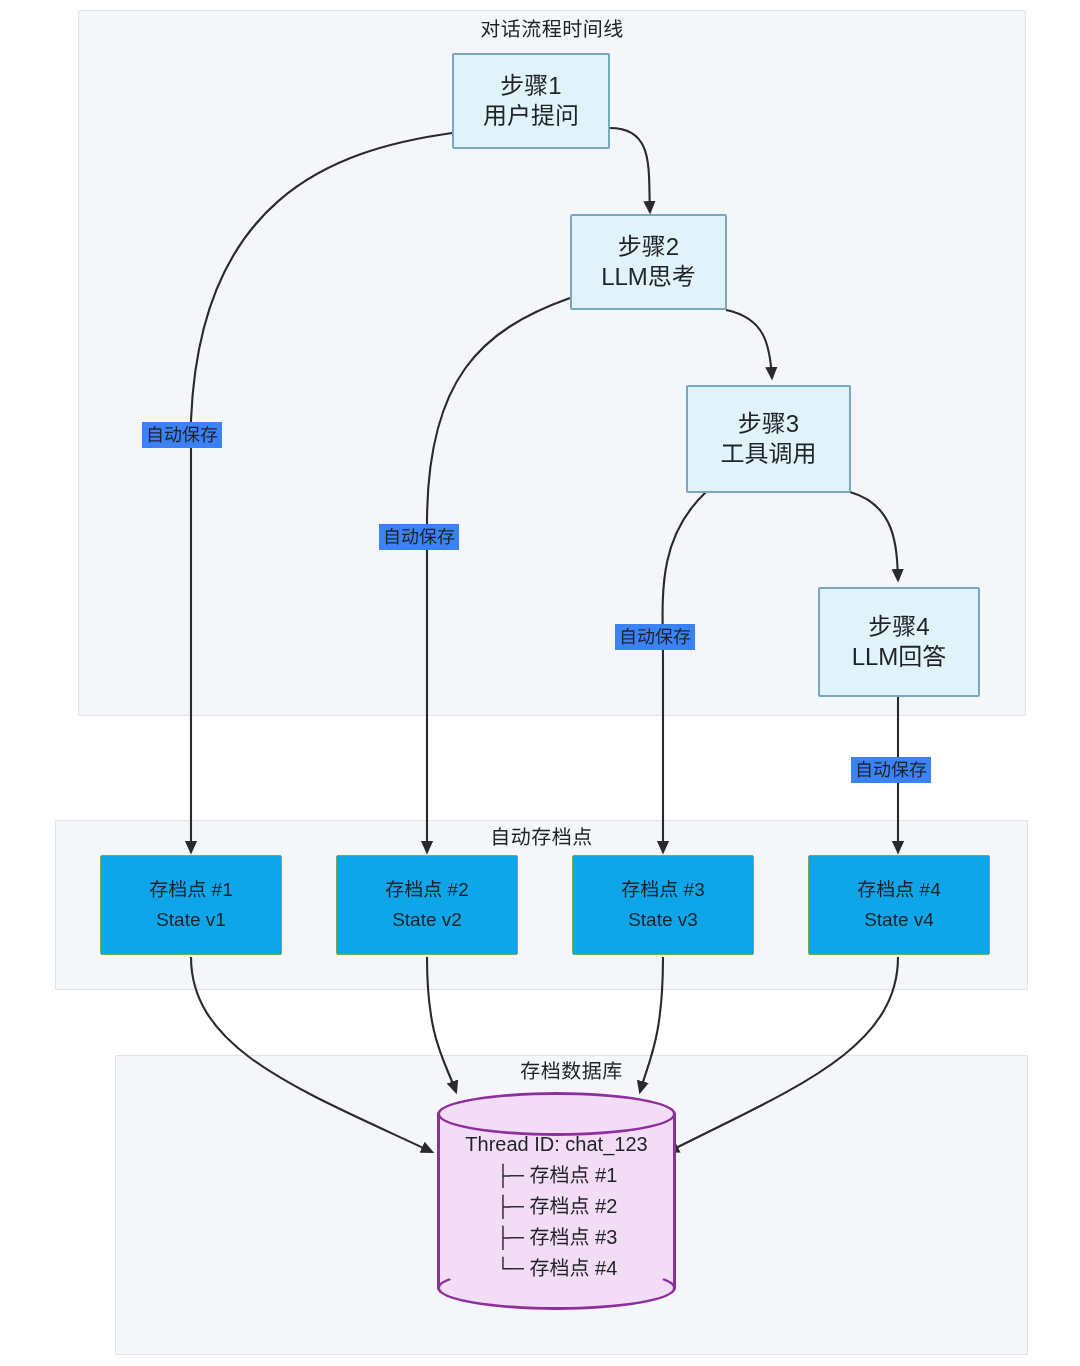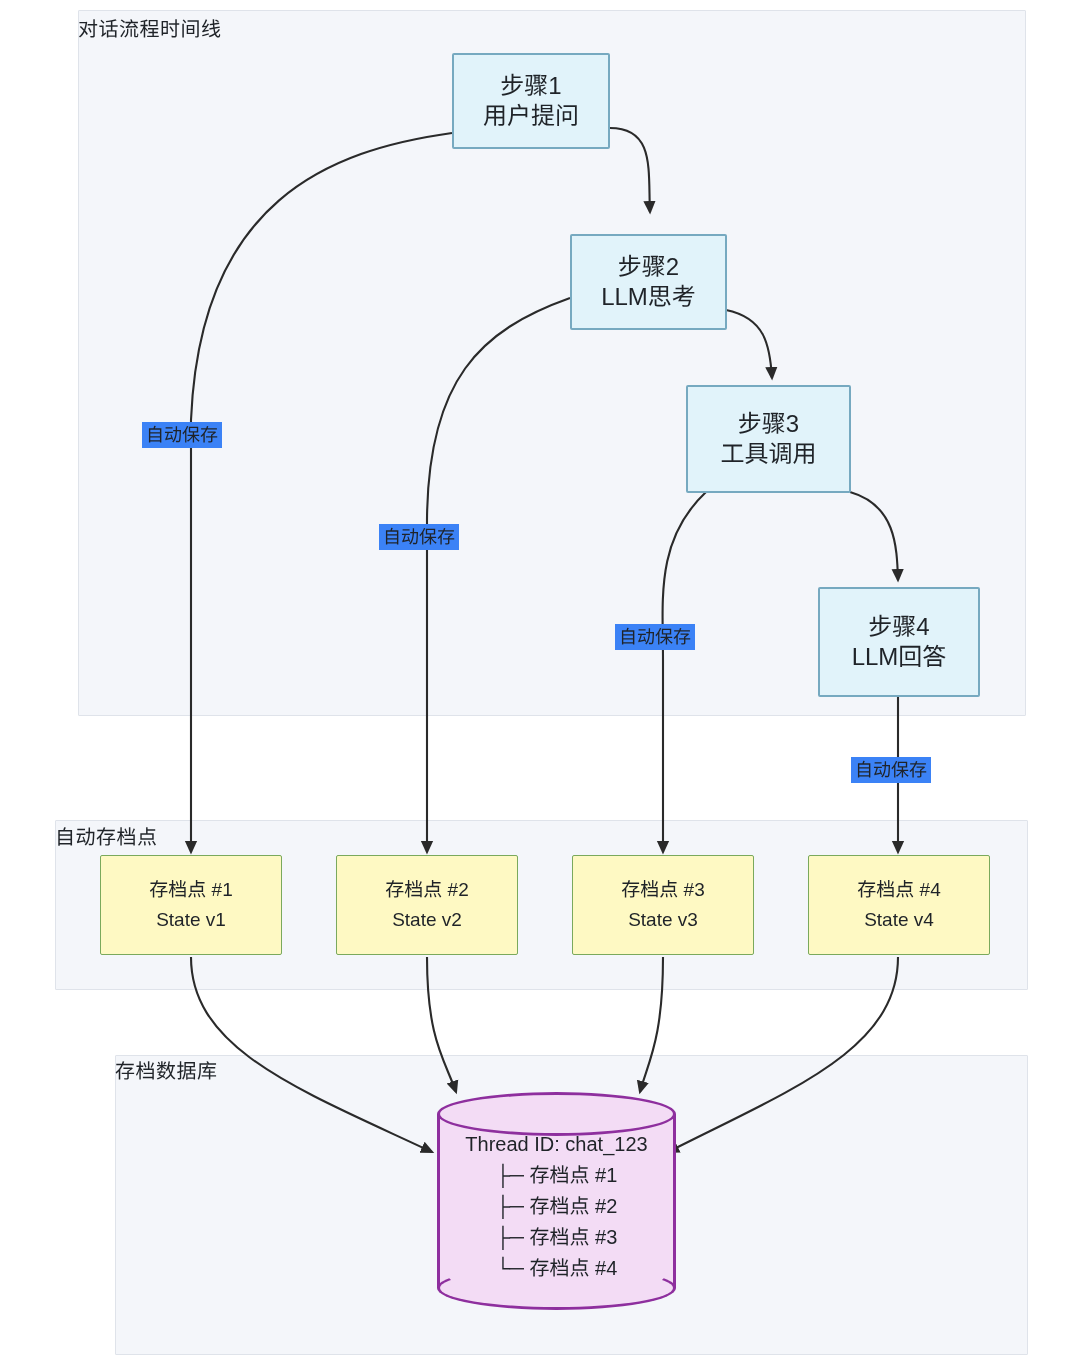--- a/index.html
+++ b/index.html
@@ -26,21 +26,21 @@
     border: 1px solid #dfe3ea;
     box-sizing: border-box;
     border-radius: 1px;
   }
   .panel-title {
     position: absolute;
     font-size: 20px;
     line-height: 22px;
     color: #1f2328;
     white-space: nowrap;
-    text-align: left;
+    text-align: center;
     letter-spacing: 0.5px;
   }
   
   .node {
     position: absolute;
     box-sizing: border-box;
     display: flex;
     flex-direction: column;
     align-items: center;
     justify-content: center;
@@ -49,21 +49,21 @@
     line-height: 30px;
     color: #1f2328;
     border-radius: 2px;
   }
   .node .l1, .node .l2 { display: block; white-space: nowrap; }
   .node.step {
     background: #e1f3fa;
     border: 2px solid #76a9c0;
   }
   .node.checkpoint {
-    background: #fef9c3;
+    background: #0ea5e9;
     border: 1px solid #7aa95c;
     font-size: 19px;
   }
   
   .edge-label {
     position: absolute;
     background: #3b82f6;
     color: #1f2328;
     font-size: 18px;
     line-height: 24px;
@@ -173,21 +173,21 @@
 
   <div class="panel-title" style="left:78px; top:18px; width:948px;">对话流程时间线</div>
   <div class="panel-title" style="left:55px; top:826px; width:973px;">自动存档点</div>
   <div class="panel-title" style="left:115px; top:1060px; width:913px;">存档数据库</div>
 
   <div class="node step" style="left:452px; top:53px; width:158px; height:96px;">
     <span class="l1">步骤1</span>
     <span class="l2">用户提问</span>
   </div>
 
-  <div class="node step" style="left:570px; top:214px; width:157px; height:96px;margin-top:20px;">
+  <div class="node step" style="left:570px; top:214px; width:157px; height:96px;">
     <span class="l1">步骤2</span>
     <span class="l2">LLM思考</span>
   </div>
 
   <div class="node step" style="left:686px; top:385px; width:165px; height:108px;">
     <span class="l1">步骤3</span>
     <span class="l2">工具调用</span>
   </div>
 
   <div class="node step" style="left:818px; top:587px; width:162px; height:110px;">

